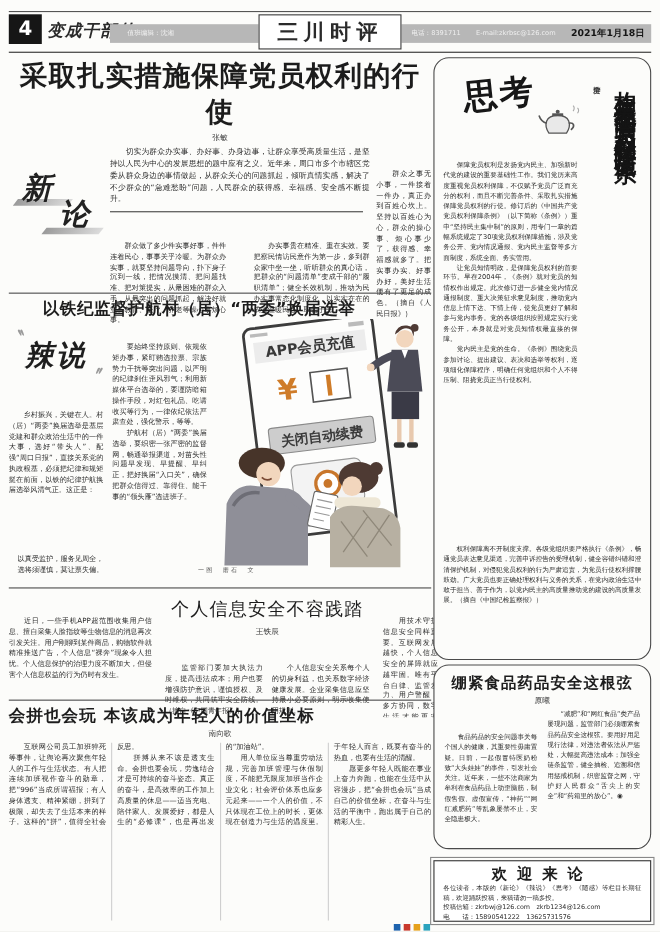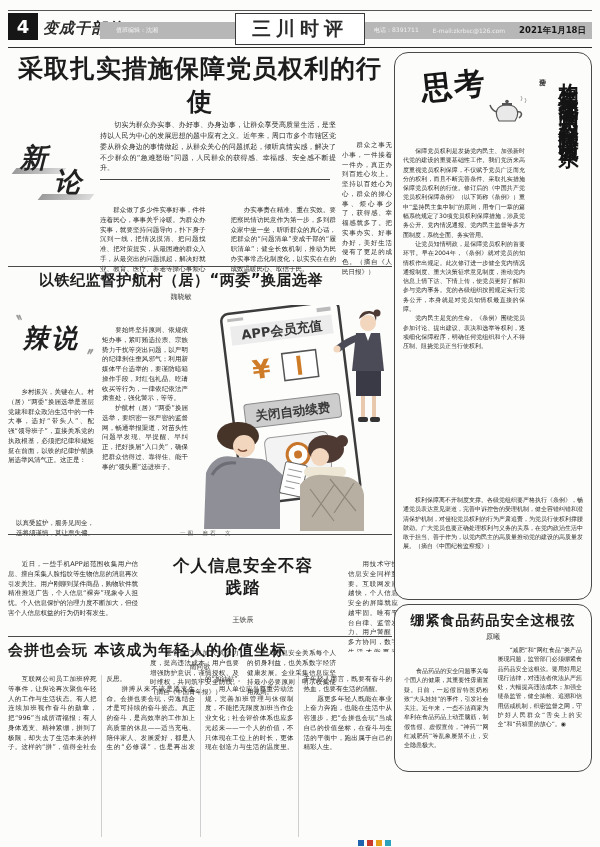--- a/index.html
+++ b/index.html
@@ -59,21 +59,21 @@
   .spicy-c2 .coltext{height:218px;}
   .verse{font-size:6.5px;line-height:1.6;color:#2b2b2b;margin-left:8px;}
   .illo{position:relative;width:198px;height:226px;flex:none;}
   .illo .credit{position:absolute;left:-16px;bottom:-6px;font-size:5.5px;color:#555;letter-spacing:2px;}
   
   .art-priv{position:absolute;left:8px;top:534px;width:384px;height:100px;border-top:1px solid #4a4a4a;padding-top:4px;box-sizing:border-box;}
   .priv-row{display:flex;gap:12px;}
   .priv-left{width:130px;flex:none;}
   .priv-left .coltext{height:88px;}
   .priv-center{width:186px;flex:none;}
-  .priv-center h2{margin:16px;font-size:16.5px;font-weight:700;letter-spacing:1px;text-align:center;color:#1d1d1d;}
+  .priv-center h2{margin:4px;font-size:16.5px;font-weight:400;letter-spacing:1px;text-align:center;color:#1d1d1d;}
   .priv-cols{display:flex;gap:8px;}
   .priv-cols .c{width:89px;height:52px;}
   .priv-right{width:50px;flex:none;}
   .priv-right .coltext{height:92px;}
   
   .art-value{position:absolute;left:8px;top:636px;width:384px;height:205px;border-top:1px solid #4a4a4a;padding-top:4px;box-sizing:border-box;}
   .art-value h2{margin:0;font-size:15px;font-weight:900;letter-spacing:1px;color:#1d1d1d;}
   .value-body{margin-top:3px;height:162px;column-count:4;column-gap:10px;column-rule:1px solid #cfcfcf;}
   
   .think-box{position:absolute;left:394px;top:52px;width:198px;height:548px;border:1.5px solid #4a4a4a;border-radius:14px;box-sizing:border-box;padding:8px;background:#fcfcfa;}
@@ -112,20 +112,21 @@
     <span class="spacer"></span>
     <span class="phone">电话：8391711</span>
     <span class="mail">E-mail:zkrbsc@126.com</span>
     <span class="date">2021年1月18日</span>
   </div>
   <div class="sectionbox">三川时评</div>
   <div class="header-rule"></div>
 
   <section class="art-main">
     <h1>采取扎实措施保障党员权利的行使</h1>
+    <div class="byline">张敏</div>
     <div class="main-body">
       <div class="main-stampcol">
         <div class="stamp-xin">
           <i class="sw sw1"></i>
             <i class="sw sw2"></i>
           <span class="ch ch1">新</span>
           <span class="ch ch2">论</span>
         </div>
       </div>
       <div class="main-mid">
@@ -137,29 +138,28 @@
         </div>
       </div>
       <div class="main-side">
         <div class="coltext">　　群众之事无小事，一件接着一件办，真正办到百姓心坎上。坚持以百姓心为心，群众的操心事、烦心事少了，获得感、幸福感就多了。把实事办实、好事办好，美好生活便有了更足的成色。（摘自《人民日报》）</div>
       </div>
     </div>
   </section>
 
   <section class="art-spicy">
     <h2>以铁纪监督护航村（居）“两委”换届选举</h2>
-    <div class="byline">魏晓敏</div>
     <div class="spicy-body">
       <div class="spicy-c1">
         <div class="stamp-la">
           <span class="m1">〝</span>
           <span class="txt">辣说</span>
           <span class="m2">〞</span>
         </div>
-        <div class="coltext">　　乡村振兴，关键在人。村（居）“两委”换届选举是基层党建和群众政治生活中的一件大事，选好“带头人”、配强“领导班子”，直接关系党的执政根基，必须把纪律和规矩挺在前面，以铁的纪律护航换届选举风清气正。这正是：</div>
+        <div class="coltext">　　乡村振兴，关键在人。村（居）“两委”换届选举是基层党建和群众政治生活中的一件大事，选好“带头人”、配强“周口日报”，直接关系党的执政根基，必须把纪律和规矩挺在前面，以铁的纪律护航换届选举风清气正。这正是：</div>
         <div class="verse">以真受监护，服务见周全，</div>
         <div class="verse">选将须谨慎，莫让票失偏。</div>
       </div>
       <div class="spicy-c2">
         <div class="coltext">　　要始终坚持原则、依规依矩办事，紧盯贿选拉票、宗族势力干扰等突出问题，以严明的纪律刹住歪风邪气；利用新媒体平台选举的，要谨防暗箱操作手段，对红包礼品、吃请收买等行为，一律依纪依法严肃查处，强化警示，等等。
 　　护航村（居）“两委”换届选举，要织密一张严密的监督网，畅通举报渠道，对苗头性问题早发现、早提醒、早纠正，把好换届“入口关”，确保把群众信得过、靠得住、能干事的“领头雁”选进班子。</div>
       </div>
       <div class="illo">
         <svg width="198" height="226" viewBox="0 0 198 226">
 
@@ -287,20 +287,26 @@
 
   <aside class="food-box">
     <h2>绷紧食品药品安全这根弦</h2>
     <div class="byline">原曦</div>
     <div class="food-cols">
       <div class="coltext">　　食品药品的安全问题事关每个国人的健康，其重要性毋庸置疑。日前，一起假冒特医奶粉致“大头娃娃”的事件，引发社会关注。近年来，一些不法商家为牟利在食品药品上动歪脑筋，制假售假、虚假宣传，“神药”“网红减肥药”等乱象屡禁不止，安全隐患极大。</div>
       <div class="coltext">　　“减肥”和“网红食品”类产品屡现问题，监管部门必须绷紧食品药品安全这根弦。要用好用足现行法律，对违法者依法从严惩处，大幅提高违法成本；加强全链条监管，健全抽检、追溯和信用惩戒机制，织密监督之网，守护好人民群众“舌尖上的安全”和“药箱里的放心”。◉</div>
     </div>
   </aside>
 
+  <aside class="welcome-box">
+    <h3>欢迎来论</h3>
+    <div class="w-line">各位读者，本版的《新论》《辣说》《思考》《随感》等栏目长期征稿，欢迎踊跃投稿，来稿请勿一稿多投。</div>
+    <div class="w-contact">投稿信箱：zkrbwj@126.com　zkrb1234@126.com</div>
+    <div class="w-contact">电　　话：15890541222　13625731576</div>
+  </aside>
 
   <div class="footer-squares">
     <i style="background:#1e63ae"></i>
     <i style="background:#c9392c"></i>
     <i style="background:#e6a11c"></i>
     <i style="background:#2ba3bd"></i>
   </div>
 
 </div>
 

